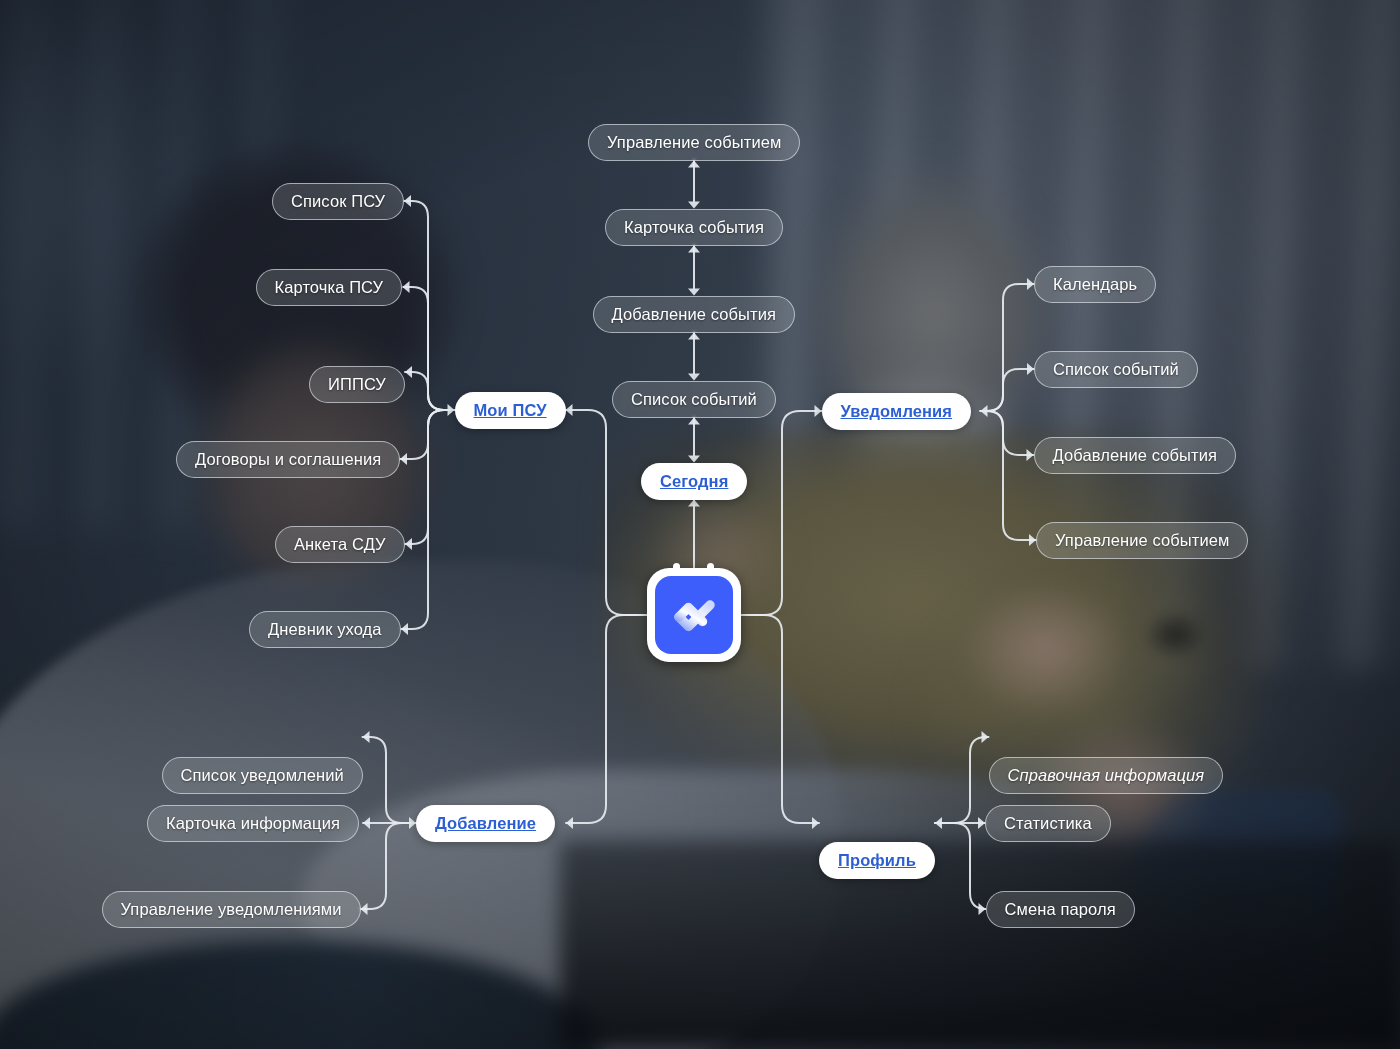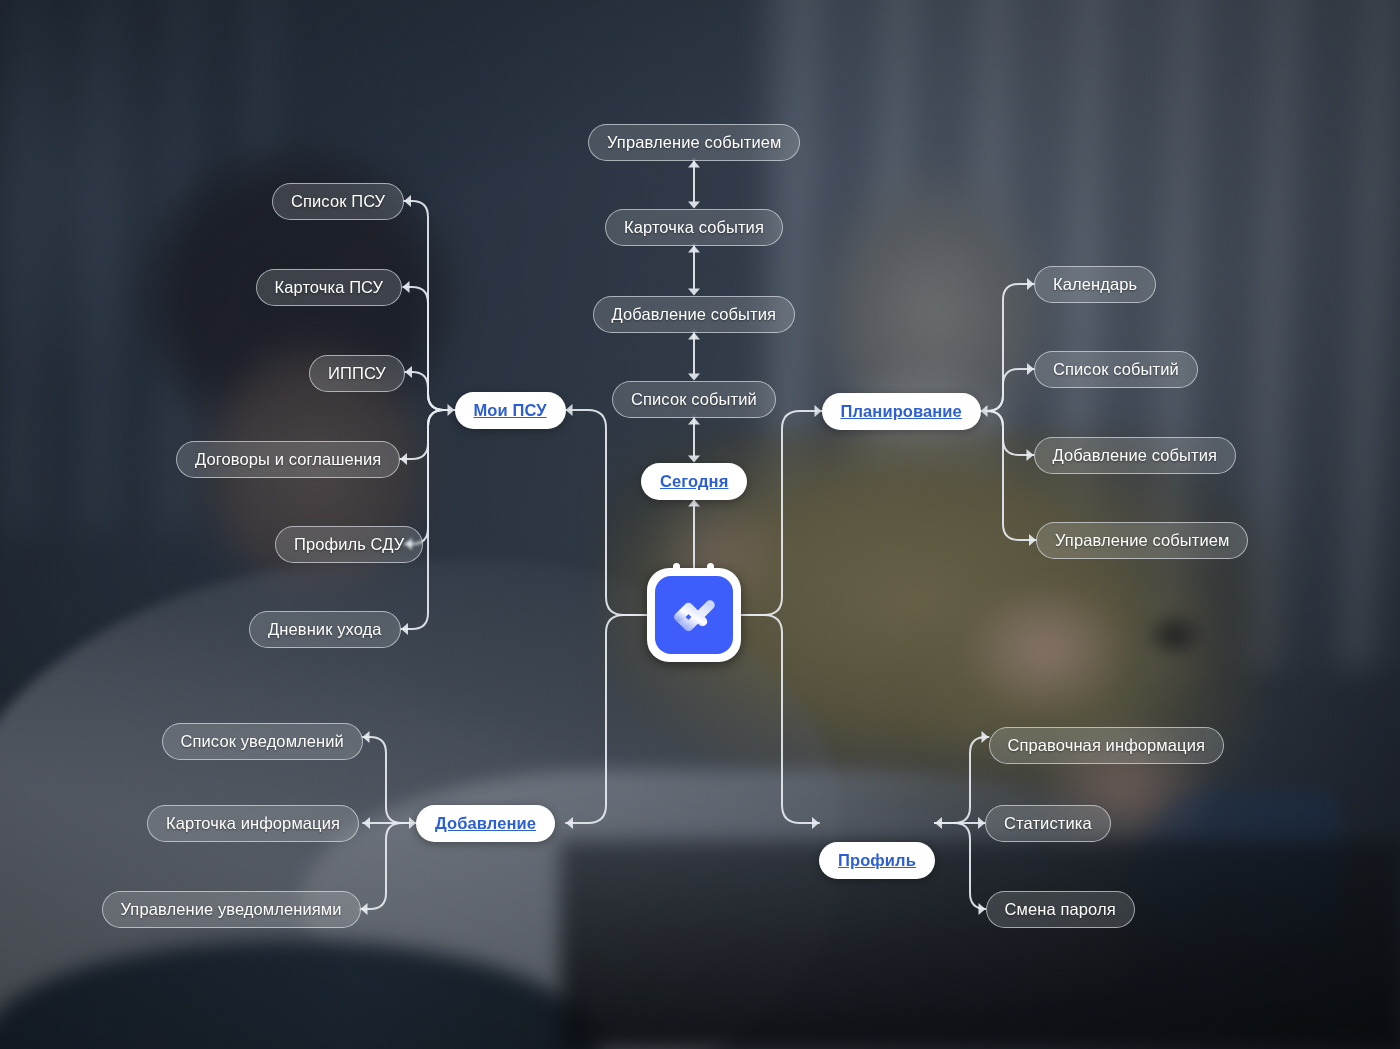--- a/index.html
+++ b/index.html
@@ -312,35 +312,35 @@
 
   <div id="nodes">
       <div class="node leaf" style="left: 588px; top: 123.5px;">Управление событием</div>
       <div class="node leaf" style="left: 605px; top: 208.5px;">Карточка события</div>
       <div class="node leaf" style="left: 592.5px; top: 295.5px;">Добавление события</div>
       <div class="node leaf" style="left: 612px; top: 380.5px;">Список событий</div>
       <div class="node hub" style="left: 641px; top: 462.5px;">Сегодня</div>
       <div class="node hub" style="left: 454.5px; top: 391.5px;">Мои ПСУ</div>
       <div class="node leaf" style="left: 272px; top: 182.5px;">Список ПСУ</div>
       <div class="node leaf" style="left: 255.5px; top: 268.5px;">Карточка ПСУ</div>
-      <div class="node leaf" style="left: 309px; top: 355px; text-align: center;">ИППСУ</div>
+      <div class="node leaf" style="left: 309px; top: 366px; text-align: center;">ИППСУ</div>
       <div class="node leaf" style="left: 176px; top: 440.5px;">Договоры и соглашения</div>
-      <div class="node leaf" style="left: 275px; top: 525.5px;">Профиль СДУ</div>
+      <div class="node leaf" style="left: 275px; top: 525.5px;">Анкета СДУ</div>
       <div class="node leaf" style="left: 249px; top: 610.5px;">Дневник ухода</div>
       <div class="node hub" style="left: 416px; top: 804.5px;">Добавление</div>
-      <div class="node leaf" style="left: 161.5px; top: 723px; text-align: right;">Список уведомлений</div>
+      <div class="node leaf" style="left: 161.5px; top: 757px; text-align: right;">Список уведомлений</div>
       <div class="node leaf" style="left: 147px; top: 804.5px;">Карточка информация</div>
       <div class="node leaf" style="left: 101.5px; top: 890.5px; text-align: center;">Управление уведомлениями</div>
-      <div class="node hub" style="left: 821.5px; top: 392.5px;">Планирование</div>
+      <div class="node hub" style="left: 821.5px; top: 392.5px;">Уведомления</div>
       <div class="node leaf" style="left: 1034px; top: 265.5px;">Календарь</div>
       <div class="node leaf" style="left: 1034px; top: 350.5px;">Список событий</div>
       <div class="node leaf" style="left: 1033.5px; top: 436.5px;">Добавление события</div>
       <div class="node leaf" style="left: 1036px; top: 521.5px;">Управление событием</div>
       <div class="node hub" style="left: 819px; top: 842px;">Профиль</div>
-      <div class="node leaf" style="left: 988.5px; top: 727px;">Справочная информация</div>
+      <div class="node leaf" style="left: 988.5px; top: 757px; font-style: italic;">Справочная информация</div>
       <div class="node leaf" style="left: 985px; top: 804.5px;">Статистика</div>
       <div class="node leaf" style="left: 985.5px; top: 890.5px;">Смена пароля</div>
     </div>
 
   <div id="app-icon">
     <div class="cal-tab t1"></div>
     <div class="cal-tab t2"></div>
     <div class="inner">
       <svg width="56" height="56" viewBox="0 0 56 56">
         <defs>

